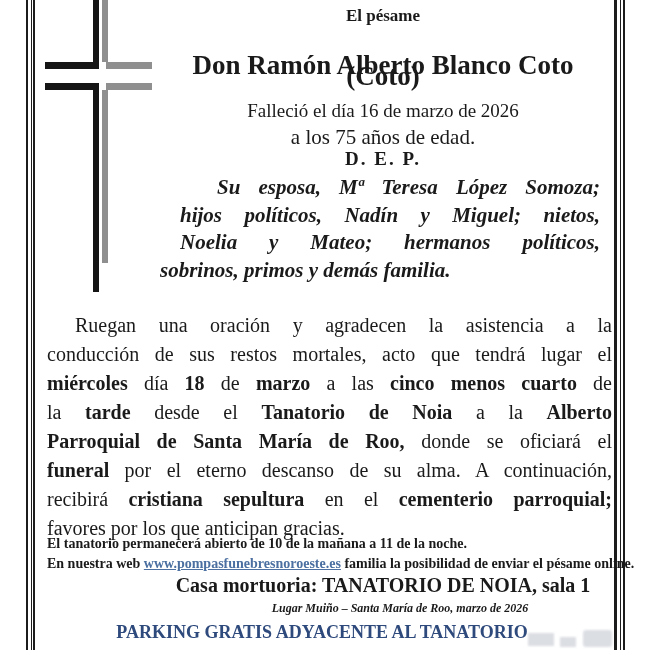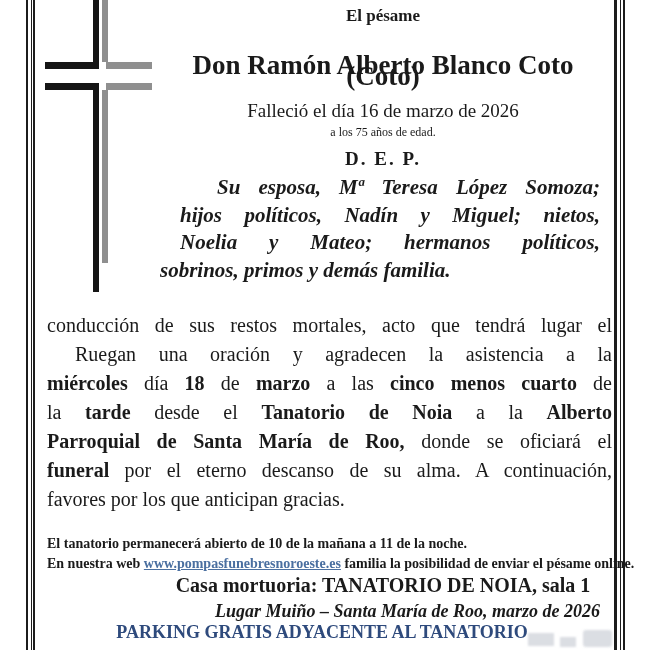--- a/index.html
+++ b/index.html
@@ -14,21 +14,21 @@
   
   .cross-part{position:absolute;}
   .cross-black{background:var(--cross_black);}
   .cross-gray{background:var(--cross_gray);}
   
   .hline{position:absolute;left:160px;right:44px;text-align:center;white-space:nowrap;}
   .honorific{top:6px;font-size:17px;font-weight:bold;}
   .deceased-name{top:27px;font-size:27px;font-weight:bold;margin-top:23px;}
   .deceased-alias{top:61px;font-size:27px;font-weight:bold;}
   .death-line{top:100px;font-size:19px;text-align:center;}
-  .age-line{top:125px;font-size:12px;}
+  .age-line{top:125px;font-size:21px;}
   .dep-line{top:148px;font-size:19px;font-weight:bold;letter-spacing:2px;}
   
   .jline{text-align:justify;text-align-last:justify;overflow:hidden;}
   .jline.last{text-align-last:left;}
   .jline.indent{padding-left:28px;}
   .b{font-weight:bold;}
   .family-block{
     position:absolute;left:180px;width:420px;top:174px;
     font-size:21px;font-weight:bold;font-style:italic;line-height:27.5px;
   }
@@ -36,21 +36,21 @@
   .family-block .jline.last{margin-left:-20px;}
   .announcement-block{
     position:absolute;left:47px;width:565px;top:311px;
     font-size:20px;line-height:29px;
   }
   
   .hours-line{left:47px;top:536px;font-size:14px;font-weight:bold;white-space:nowrap;}
   .web-line{left:47px;top:556px;font-size:14px;font-weight:bold;white-space:nowrap;}
   .web-url{color:var(--link_blue);text-decoration:underline;cursor:pointer;}
   .mortuary-line{left:160px;right:44px;top:574px;font-size:20px;font-weight:bold;text-align:center;white-space:nowrap;}
-  .place-date-line{left:200px;right:50px;top:601px;font-size:18px;font-weight:bold;font-style:italic;text-align:right;white-space:nowrap;}
+  .place-date-line{left:200px;right:50px;top:601px;font-size:12px;font-weight:bold;font-style:italic;text-align:center;white-space:nowrap;}
   .parking-line{left:36px;right:42px;top:622px;font-size:18px;font-weight:bold;text-align:center;color:var(--parking_blue);white-space:nowrap;}
   
   .wm{position:absolute;background:#cfd3da;filter:blur(1.2px);opacity:.75;}
 </style>
 </head>
 <body>
 
 <div class="vline" style="left:26px;width:2px;"></div>
 <div class="vline" style="left:31px;width:1px;"></div>
 <div class="vline" style="left:33px;width:2px;"></div>
@@ -77,26 +77,27 @@
 <div class="hline dep-line">D. E. P.</div>
 
 <div class="family-block">
     <div class="jline indent"><span>Su esposa, Mª Teresa López Somoza;</span></div>
     <div class="jline"><span>hijos políticos, Nadín y Miguel; nietos,</span></div>
     <div class="jline"><span>Noelia y Mateo; hermanos políticos,</span></div>
     <div class="jline last"><span>sobrinos, primos y demás familia.</span></div>
   </div>
 
 <div class="announcement-block">
+    <div class="jline indent"><span>Ruegan una oración y agradecen la asistencia a la</span></div>
     <div class="jline"><span>conducción de sus restos mortales, acto que tendrá lugar el</span></div>
-    <div class="jline indent"><span>Ruegan una oración y agradecen la asistencia a la</span></div>
     <div class="jline"><span class="b">miércoles</span><span> día </span><span class="b">18</span><span> de </span><span class="b">marzo</span><span> a las </span><span class="b">cinco menos cuarto</span><span> de</span></div>
     <div class="jline"><span>la </span><span class="b">tarde</span><span> desde el </span><span class="b">Tanatorio de Noia</span><span> a la </span><span class="b">Alberto</span></div>
     <div class="jline"><span class="b">Parroquial de Santa María de Roo,</span><span> donde se oficiará el</span></div>
     <div class="jline"><span class="b">funeral</span><span> por el eterno descanso de su alma. A continuación,</span></div>
+    <div class="jline"><span>recibirá </span><span class="b">cristiana sepultura</span><span> en el </span><span class="b">cementerio parroquial;</span></div>
     <div class="jline last"><span>favores por los que anticipan gracias.</span></div>
   </div>
 
 <div class="abs hours-line">El tanatorio permanecerá abierto de 10 de la mañana a 11 de la noche.</div>
 <div class="abs web-line"><span>En nuestra web </span><span class="web-url">www.pompasfunebresnoroeste.es</span><span> familia la posibilidad de enviar el pésame online.</span></div>
 <div class="abs mortuary-line">Casa mortuoria: TANATORIO DE NOIA, sala 1</div>
 <div class="abs place-date-line">Lugar Muiño – Santa María de Roo, marzo de 2026</div>
 <div class="abs parking-line">PARKING GRATIS ADYACENTE AL TANATORIO</div>
 
 <div>

